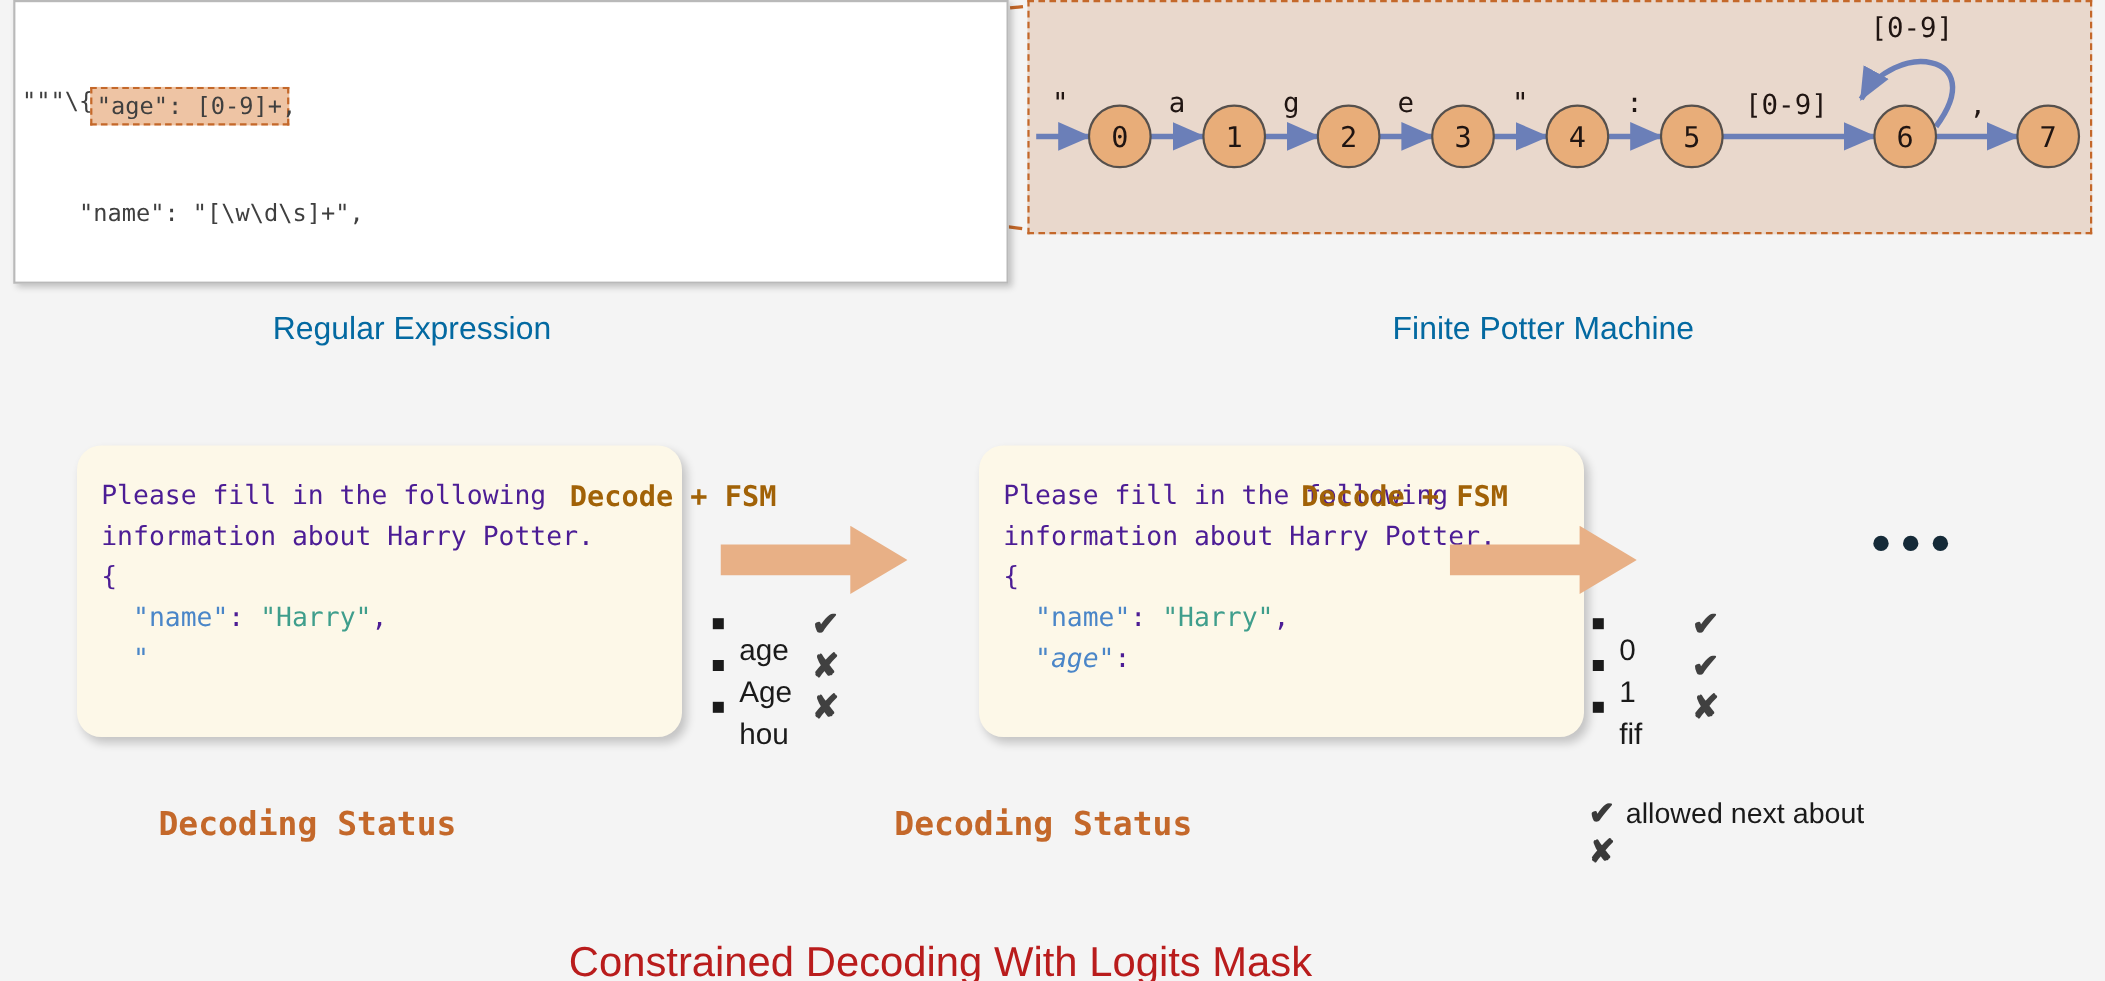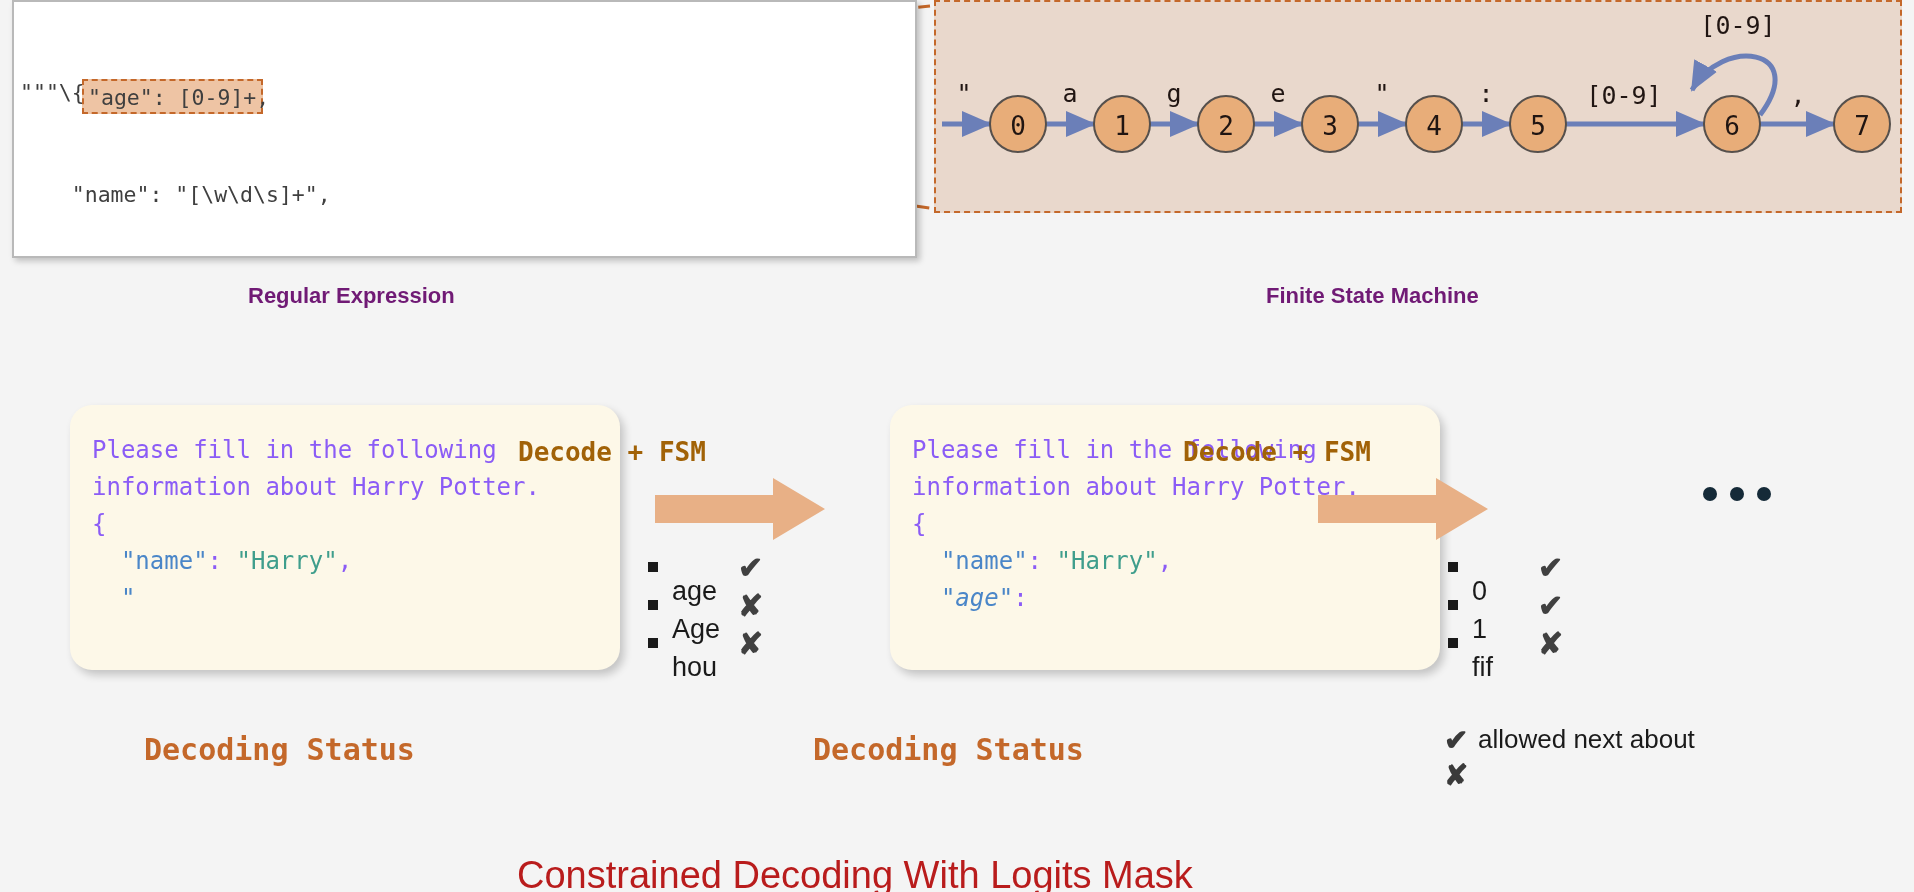--- a/index.html
+++ b/index.html
@@ -77,24 +77,23 @@
   #leader-svg {
     position: absolute;
     left: 0; top: 0;
     width: 1914px; height: 892px;
     pointer-events: none;
   }
 
   .caption-top {
     position: absolute;
     font-family: "Liberation Sans Narrow", "Liberation Sans", sans-serif;
-    font-size: 22px;
-    color: #701a75;
-    white-space: nowrap;
-    font-weight: bold;
+    font-size: 29px;
+    color: #0369a1;
+    white-space: nowrap;
   }
   #caption-regex { left: 248px; top: 283px; }
   #caption-fsm   { left: 1266px; top: 283px; }
 
   
   .prompt-box {
     position: absolute;
     background: #fdf8e8;
     border-radius: 22px;
     box-shadow: 4px 5px 9px rgba(0,0,0,0.20);
@@ -108,21 +107,21 @@
     top: 27px;
     font-family: "DejaVu Sans Mono", monospace;
     font-size: 24px;
     line-height: 37px;
     color: #4a5a63;
     white-space: pre;
   }
   .k-key { color: #4a86c8; }
   .k-key-it { color: #4a86c8; font-style: italic; }
   .k-str { color: #3f9e8c; }
-  .k-punct { color: #8b5cf6; }
+  .k-punct { color: #4c1d95; }
 
   .status-caption {
     position: absolute;
     font-family: "DejaVu Sans Mono", monospace;
     font-weight: bold;
     font-size: 30px;
     color: #c4682a;
     white-space: nowrap;
     margin-top: 17px;
   }
@@ -300,21 +299,21 @@
       <text x="446" y="100">"</text>
       <text x="550" y="100">:</text>
       <text x="688" y="102">[0-9]</text>
       <text x="802" y="32">[0-9]</text>
       <text x="862" y="102">,</text>
     </g>
   </svg>
 </div>
 
 <div class="caption-top" id="caption-regex">Regular Expression</div>
-<div class="caption-top" id="caption-fsm">Finite State Machine</div>
+<div class="caption-top" id="caption-fsm">Finite Potter Machine</div>
 
 <div class="prompt-box" id="prompt-box-1">
   <div class="prompt-code" id="prompt-code-1"><div style="white-space: pre; height: 37px;"><span class="k-punct">Please fill in the following</span></div><div style="white-space: pre; height: 37px;"><span class="k-punct">information about Harry Potter.</span></div><div style="white-space: pre; height: 37px;"><span class="k-punct">{</span></div><div style="white-space: pre; height: 37px;"><span class="k-punct">  </span><span class="k-key">"name"</span><span class="k-punct">: </span><span class="k-str">"Harry"</span><span class="k-punct">,</span></div><div style="white-space: pre; height: 37px;"><span class="k-punct">  </span><span class="k-key">"</span></div></div>
 </div>
 <div class="status-caption" id="status-cap-1">Decoding Status</div>
 
 <div class="decode-label" id="decode-label-1">Decode + FSM</div>
 <svg class="fat-arrow" id="fat-arrow-1" width="170" height="62" viewBox="0 0 170 62">
   <path d="M0,17 L118,17 L118,0 L170,31 L118,62 L118,45 L0,45 z" fill="#e8b086"></path>
 </svg>

